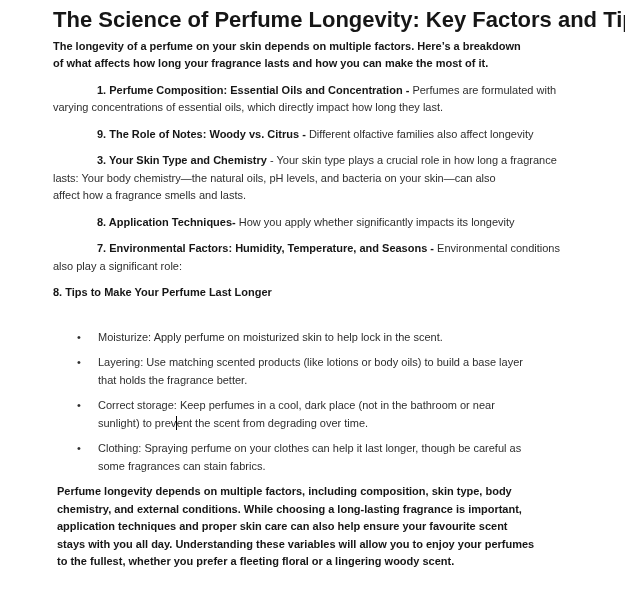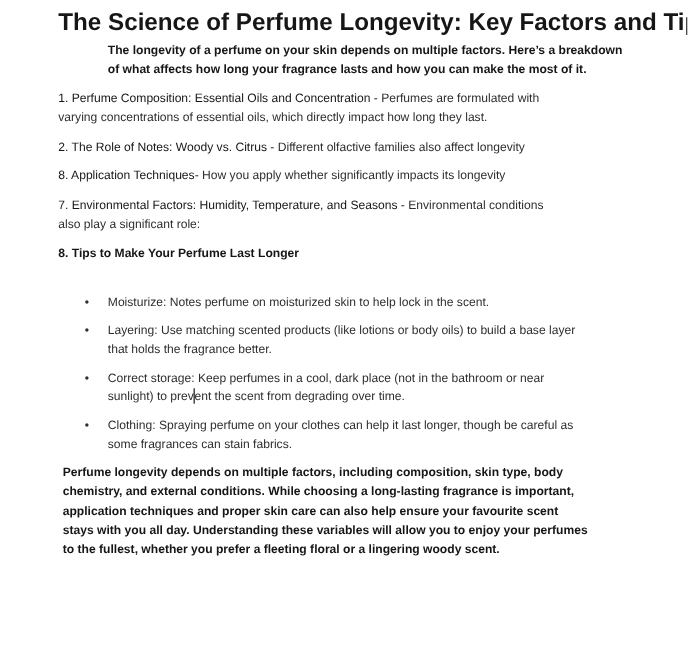--- a/index.html
+++ b/index.html
@@ -26,31 +26,31 @@
     text-align: center;
     white-space: pre;
     margin: 0 0 9px 0;
     color: #161616;
   }
   .para {
     margin: 0 0 9px 0;
     white-space: pre;
   }
   .para .lead {
-    font-weight: 400;
+    font-weight: 700;
     color: #161616;
+    margin-left: 44px;
   }
   .para .body-text {
     font-weight: 400;
     color: #2e2e2e;
   }
   .bold-para {
     font-weight: 700;
     color: #161616;
-    margin-left: 45px;
   }
   .tips-heading {
     font-weight: 700;
     color: #161616;
     margin: 0 0 27px 0;
     white-space: pre;
   }
   .tip {
     display: flex;
     margin: 0 0 8px 0;
@@ -85,34 +85,37 @@
 <div class="page">
 
   <h1 class="doc-title">The Science of Perfume Longevity: Key Factors and Tips</h1>
 
   <p class="para bold-para">The longevity of a perfume on your skin depends on multiple factors. Here’s a breakdown
 of what affects how long your fragrance lasts and how you can make the most of it.</p>
 
   <p class="para"><span class="lead">1. Perfume Composition: Essential Oils and Concentration -</span><span class="body-text"> Perfumes are formulated with
 varying concentrations of essential oils, which directly impact how long they last.</span></p>
 
-  <p class="para"><span class="lead">2. The Role of Notes: Woody vs. Citrus -</span><span class="body-text"> Different olfactive families also affect longevity</span></p>
+  <p class="para"><span class="lead">9. The Role of Notes: Woody vs. Citrus -</span><span class="body-text"> Different olfactive families also affect longevity</span></p>
 
+  <p class="para"><span class="lead">3. Your Skin Type and Chemistry</span><span class="body-text"> - Your skin type plays a crucial role in how long a fragrance
+lasts: Your body chemistry—the natural oils, pH levels, and bacteria on your skin—can also
+affect how a fragrance smells and lasts.</span></p>
 
 
   <p class="para"><span class="lead">8. Application Techniques-</span><span class="body-text"> How you apply whether significantly impacts its longevity</span></p>
 
   <p class="para"><span class="lead">7. Environmental Factors: Humidity, Temperature, and Seasons -</span><span class="body-text"> Environmental conditions
 also play a significant role:</span></p>
 
   <p class="tips-heading">8. Tips to Make Your Perfume Last Longer</p>
 
   <div class="tip">
     <span class="tip-marker">•</span>
-    <span class="tip-text">Moisturize: Notes perfume on moisturized skin to help lock in the scent.</span>
+    <span class="tip-text">Moisturize: Apply perfume on moisturized skin to help lock in the scent.</span>
   </div>
 
   <div class="tip">
     <span class="tip-marker">•</span>
     <span class="tip-text">Layering: Use matching scented products (like lotions or body oils) to build a base layer
 that holds the fragrance better.</span>
   </div>
 
   <div class="tip">
     <span class="tip-marker">•</span>

